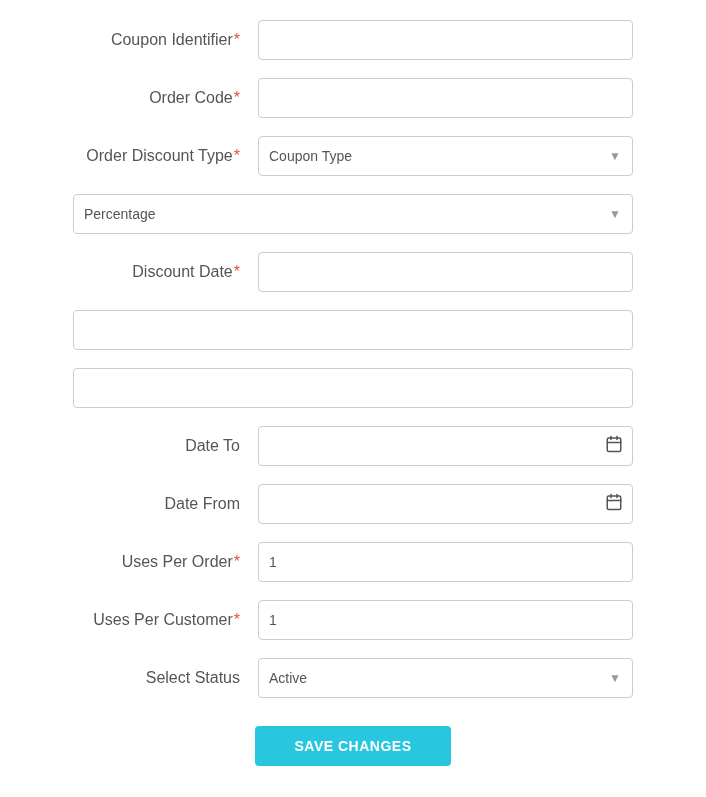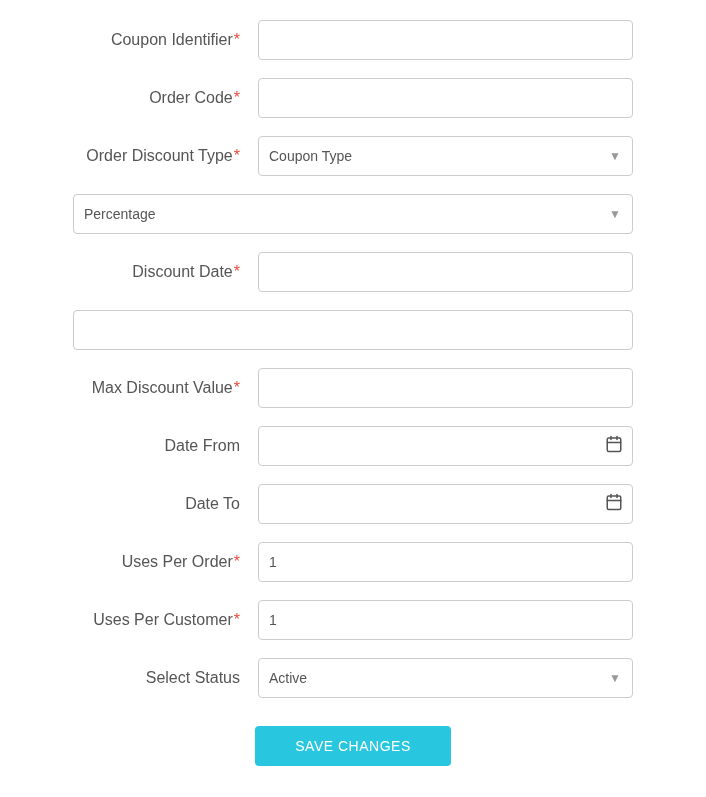--- a/index.html
+++ b/index.html
@@ -115,21 +115,21 @@
 
     .save-btn {
       display: block;
       margin: 10px auto 0 auto;
       background: #29c6e0;
       color: #fff;
       border: none;
       border-radius: 4px;
       padding: 12px 40px;
       font-size: 14px;
-      font-weight: normal;
+      font-weight: bold;
       letter-spacing: 0.5px;
       cursor: pointer;
       text-transform: uppercase;
     }
 
     .save-btn-row {
       display: flex;
       justify-content: center;
       margin-top: 10px;
     }
@@ -182,46 +182,43 @@
       <span>Discount Date</span><span class="required">*</span>
     </label>
     <input type="text" class="form-control" style="">
   </div>
 
   <div class="form-row">
     <input type="text" class="form-control" style="">
   </div>
 
   <div class="form-row">
-    <label class="form-label">
-      <span>Max Discount Value</span><span class="required">*</span>
-    </label>
     <input type="text" class="form-control" style="">
   </div>
 
   <div class="form-row">
     <label class="form-label">
-      <span>Date From</span>
+      <span>Date To</span>
     </label>
     <div class="date-wrapper">
       <input type="text" class="date-input" style="">
       <span class="calendar-icon">
         <svg width="18" height="18" viewBox="0 0 24 24" fill="none" stroke="currentColor" stroke-width="2" stroke-linecap="round" stroke-linejoin="round">
           <rect x="3" y="4" width="18" height="18" rx="2" ry="2"></rect>
           <line x1="16" y1="2" x2="16" y2="6"></line>
           <line x1="8" y1="2" x2="8" y2="6"></line>
           <line x1="3" y1="10" x2="21" y2="10"></line>
         </svg>
       </span>
     </div>
   </div>
 
   <div class="form-row">
     <label class="form-label">
-      <span>Date To</span>
+      <span>Date From</span>
     </label>
     <div class="date-wrapper">
       <input type="text" class="date-input" style="">
       <span class="calendar-icon">
         <svg width="18" height="18" viewBox="0 0 24 24" fill="none" stroke="currentColor" stroke-width="2" stroke-linecap="round" stroke-linejoin="round">
           <rect x="3" y="4" width="18" height="18" rx="2" ry="2"></rect>
           <line x1="16" y1="2" x2="16" y2="6"></line>
           <line x1="8" y1="2" x2="8" y2="6"></line>
           <line x1="3" y1="10" x2="21" y2="10"></line>
         </svg>

